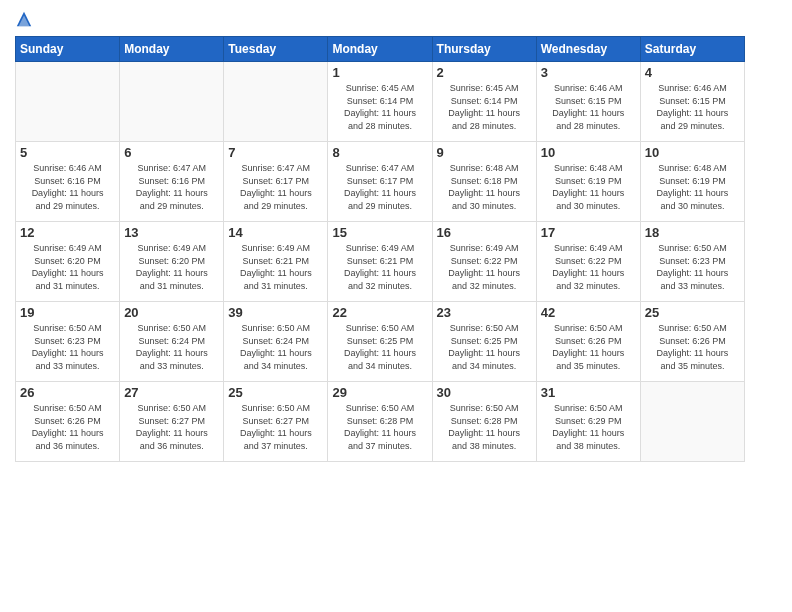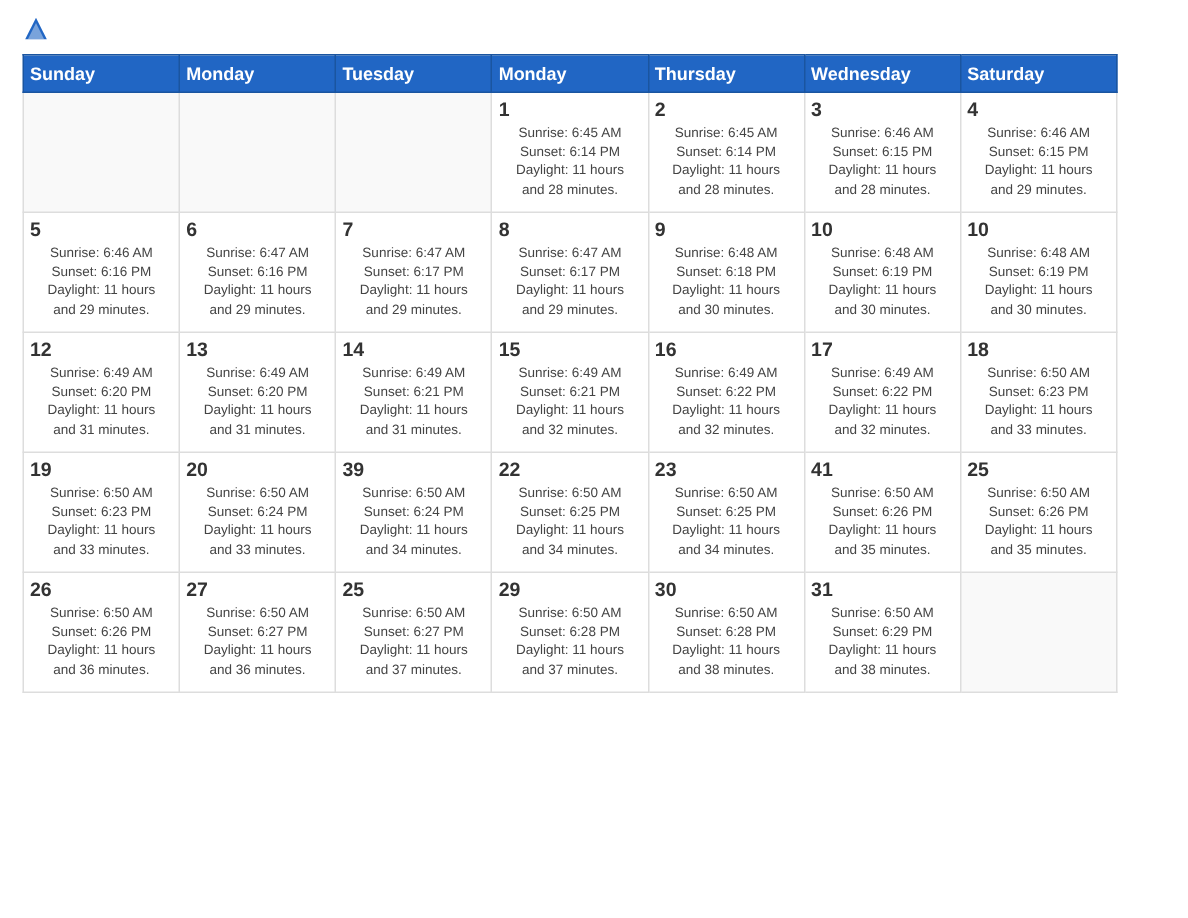--- a/index.html
+++ b/index.html
@@ -292,21 +292,21 @@
 and 34 minutes.</div>
           </td>
           <td>
             <span class="day-num">23</span>
             <div class="day-info" style="white-space: pre-line;">Sunrise: 6:50 AM
 Sunset: 6:25 PM
 Daylight: 11 hours
 and 34 minutes.</div>
           </td>
           <td>
-            <span class="day-num">41</span>
+            <span class="day-num">42</span>
             <div class="day-info" style="white-space: pre-line;">Sunrise: 6:50 AM
 Sunset: 6:26 PM
 Daylight: 11 hours
 and 35 minutes.</div>
           </td>
           <td>
             <span class="day-num">25</span>
             <div class="day-info" style="white-space: pre-line;">Sunrise: 6:50 AM
 Sunset: 6:26 PM
 Daylight: 11 hours

